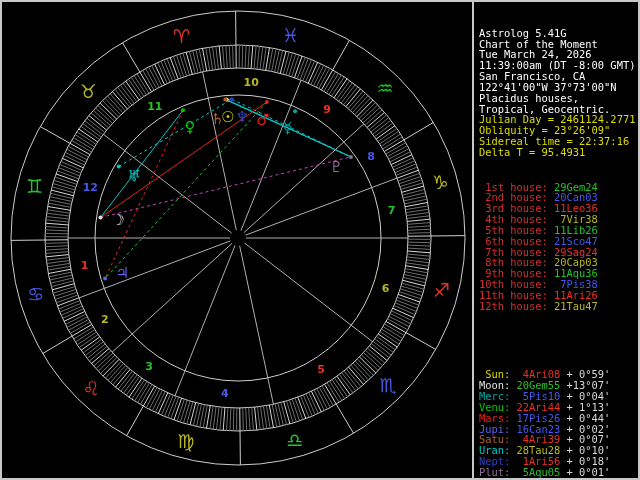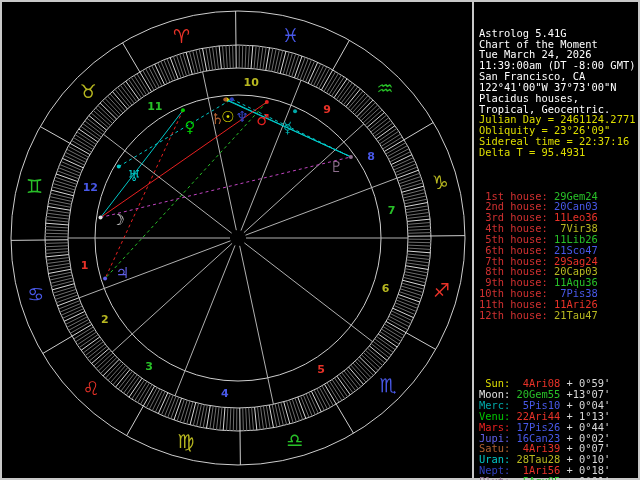--- a/index.html
+++ b/index.html
@@ -9,21 +9,21 @@
   }
   .frame{position:absolute;inset:0;border:2px solid #c8c8c8;box-sizing:border-box;}
   .chart-area{position:absolute;left:0;top:0;width:472px;height:480px;}
   .divider{position:absolute;top:0;bottom:0;left:470px;width:2px;background:#c8c8c8;}
   .sidebar{
     position:absolute;left:477px;top:4px;width:158px;bottom:20px;
     font-size:10.4px;line-height:10.85px;white-space:pre;
   }
   .line{white-space:pre;}
   .line span{white-space:pre;}
-  #house-list{margin-top:11px;}
+  #house-list{margin-top:2px;}
   #planet-list{margin-top:36px;}
   svg text{font-family:"DejaVu Sans",sans-serif;}
 </style>
 </head>
 <body>
 
 <div class="frame">
   <div class="chart-area">
     <svg id="wheel" width="472" height="480">
         <g>

